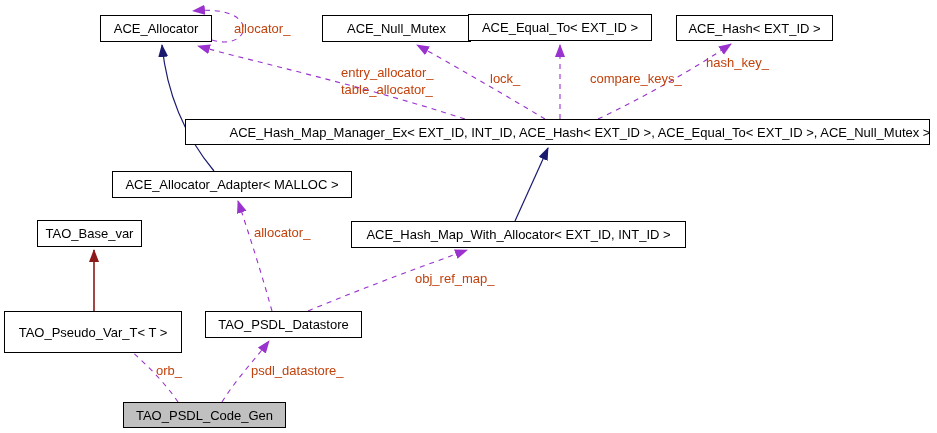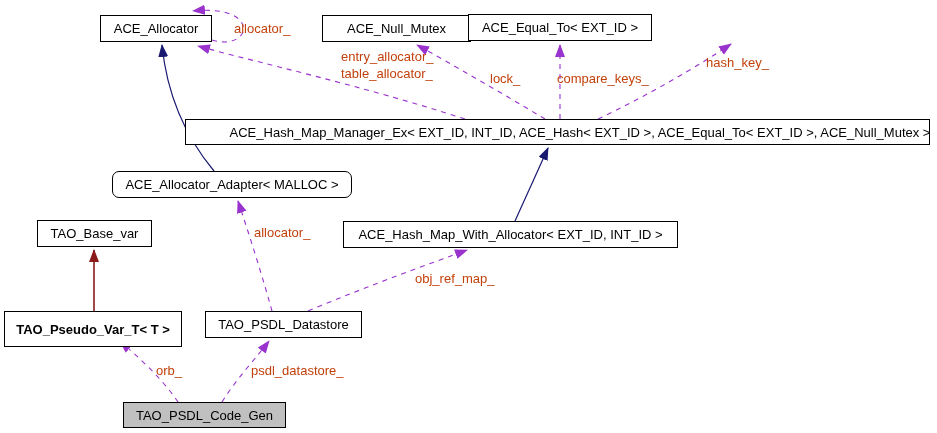--- a/index.html
+++ b/index.html
@@ -79,43 +79,44 @@
 
     <path class="inherit-private" d="M 94,311 L 94,250" marker-end="url(#ar)"></path>
   </svg>
 
   <div class="node" style="left:100px;top:15px;width:112px;height:27px;">ACE_Allocator</div>
 
   <div class="node" style="left:322px;top:15px;width:149px;height:27px;">ACE_Null_Mutex</div>
 
   <div class="node" style="left:468px;top:14px;width:184px;height:27px;">ACE_Equal_To&lt; EXT_ID &gt;</div>
 
+  <div class="node" style="left:676px;top:15px;width:157px;height:26px;">ACE_Hash&lt; EXT_ID &gt;</div>
 
   <div class="node" style="left:185px;top:119px;width:745px;height:26px;padding-left:45px;">ACE_Hash_Map_Manager_Ex&lt; EXT_ID, INT_ID, ACE_Hash&lt; EXT_ID &gt;, ACE_Equal_To&lt; EXT_ID &gt;, ACE_Null_Mutex &gt;</div>
 
-  <div class="node" style="left:112px;top:171px;width:240px;height:27px;border-radius:7px;">ACE_Allocator_Adapter&lt; MALLOC &gt;</div>
+  <div class="node" style="left:112px;top:171px;width:240px;height:27px;">ACE_Allocator_Adapter&lt; MALLOC &gt;</div>
 
-  <div class="node" style="left:37px;top:220px;width:115px;height:27px;text-align:right;">TAO_Base_var</div>
+  <div class="node" style="left:37px;top:220px;width:105px;height:27px;text-align:right;">TAO_Base_var</div>
 
-  <div class="node" style="left:343px;top:221px;width:335px;height:27px;">ACE_Hash_Map_With_Allocator&lt; EXT_ID, INT_ID &gt;</div>
+  <div class="node" style="left:351px;top:221px;width:335px;height:27px;">ACE_Hash_Map_With_Allocator&lt; EXT_ID, INT_ID &gt;</div>
 
-  <div class="node" style="left:4px;top:311px;width:178px;height:36px;font-weight:bold;">TAO_Pseudo_Var_T&lt; T &gt;</div>
+  <div class="node" style="left:4px;top:311px;width:178px;height:42px;">TAO_Pseudo_Var_T&lt; T &gt;</div>
 
   <div class="node highlight" style="left:123px;top:402px;width:163px;height:26px;">TAO_PSDL_Code_Gen</div>
 
   <div class="node" style="left:205px;top:311px;width:157px;height:27px;">TAO_PSDL_Datastore</div>
 
   <div class="edge-label" style="left:234px;top:20px;">allocator_</div>
 
-  <div class="edge-label" style="left:341px;top:48px;">entry_allocator_
+  <div class="edge-label" style="left:341px;top:64px;">entry_allocator_
 table_allocator_</div>
 
   <div class="edge-label" style="left:490px;top:70px;">lock_</div>
 
-  <div class="edge-label" style="left:557px;top:70px;">compare_keys_</div>
+  <div class="edge-label" style="left:590px;top:70px;">compare_keys_</div>
 
   <div class="edge-label" style="left:706px;top:54px;">hash_key_</div>
 
   <div class="edge-label" style="left:254px;top:224px;">allocator_</div>
 
   <div class="edge-label" style="left:415px;top:270px;">obj_ref_map_</div>
 
   <div class="edge-label" style="left:156px;top:362px;">orb_</div>
 
   <div class="edge-label" style="left:251px;top:362px;text-align:right;">psdl_datastore_</div>

